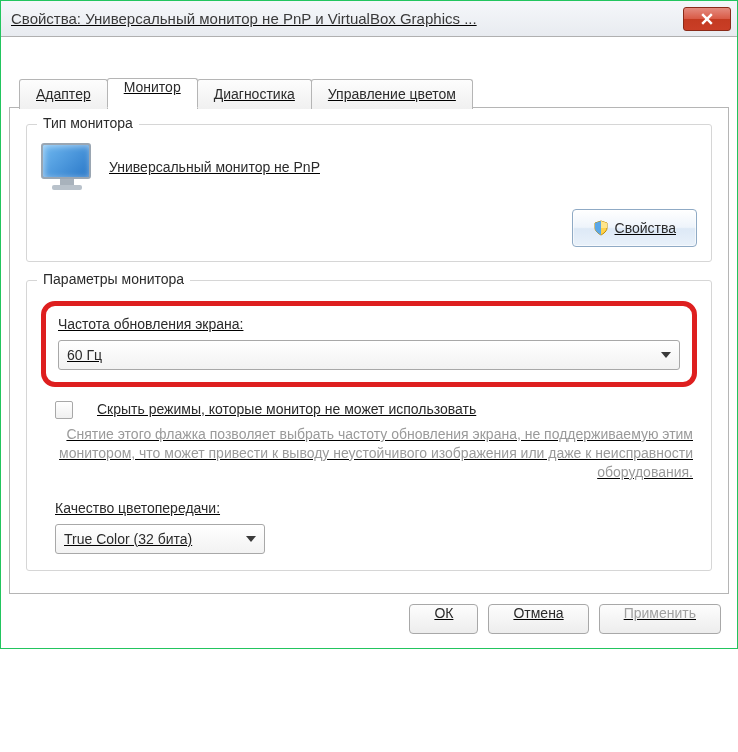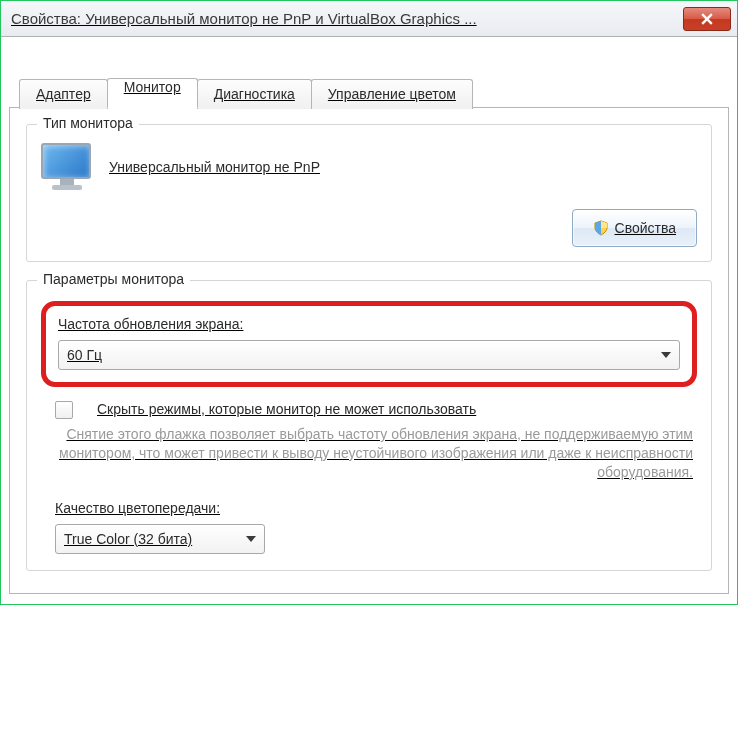--- a/index.html
+++ b/index.html
@@ -308,15 +308,20 @@
         <div class="color-quality-label">Качество цветопередачи:</div>
         <div class="combo combo-small">
           <span class="val">True Color (32 бита)</span>
           <span class="tri"></span>
         </div>
 
       </div>
 
     </div>
 
+    <div class="bottom-bar">
+      <div class="std-btn">ОК</div>
+      <div class="std-btn">Отмена</div>
+      <div class="std-btn disabled">Применить</div>
+    </div>
 
   </div>
 </div>
 
 </body></html>

